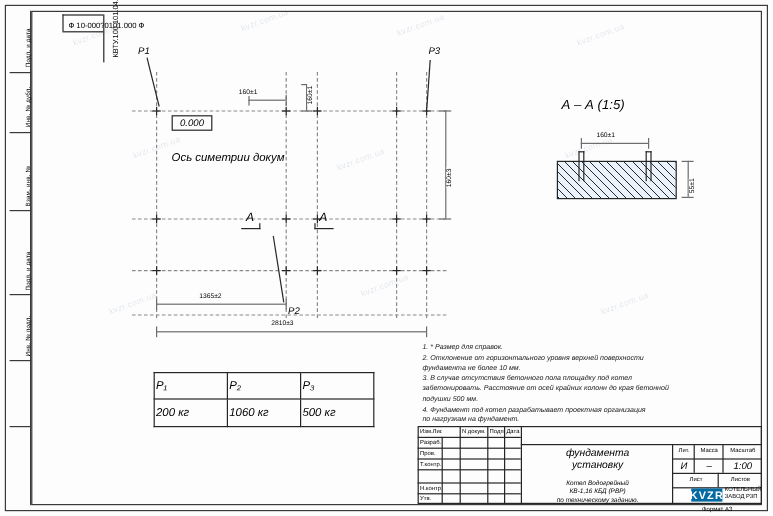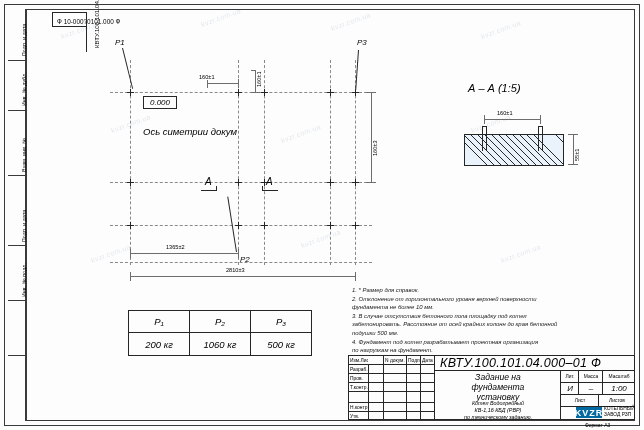--- a/index.html
+++ b/index.html
@@ -132,21 +132,21 @@
   }
   .notes div { white-space: nowrap; }
 
   
   table.loads {
     border-collapse: collapse;
     font-size: 9px;
   }
   table.loads td {
     border: 1px solid #262626;
-    text-align: center;
+    text-align: left;
     font-style: italic;
     margin-left: 40px;
   }
   table.loads td.head { height: 19px; width: 58px; font-size: 9.5px; }
   table.loads td.val { height: 20px; font-size: 9.5px; }
 
   
   .tb { border: 1px solid #262626; box-sizing: border-box; }
   .tb-cell {
     position: absolute;
@@ -365,24 +365,22 @@
       <td class="val">1060 кг</td>
       <td class="val">500 кг</td>
     </tr>
   </tbody>
     </table>
 
   <div class="abs tb" style="left:348px; top:355px; width:287px; height:65px;"></div>
 
   <div class="abs tb-line" style="left:434px; top:370px; width:201px; height:1px;"></div>
   <div class="abs tb-line" style="left:434px; top:355px; width:1px; height:65px;"></div>
-  <div class="abs desig" style="left:440px; top:356px;">КВТУ.100.101.04.000–01 Ф</div>
 
   <div class="abs tb-title" style="left:436px; top:372px; width:124px;">
-    <div>Задание на</div>
     <div>фундамента</div>
     <div>установку</div>
   </div>
   <div class="abs tb-sub" style="left:436px; top:400px; width:124px;">
     <div>Котел Водогрейный</div>
     <div>КВ-1,16 КБД (РВР)</div>
     <div>по техническому заданию.</div>
   </div>
   <div class="abs tb-line" style="left:560px; top:370px; width:1px; height:50px;"></div>
 

